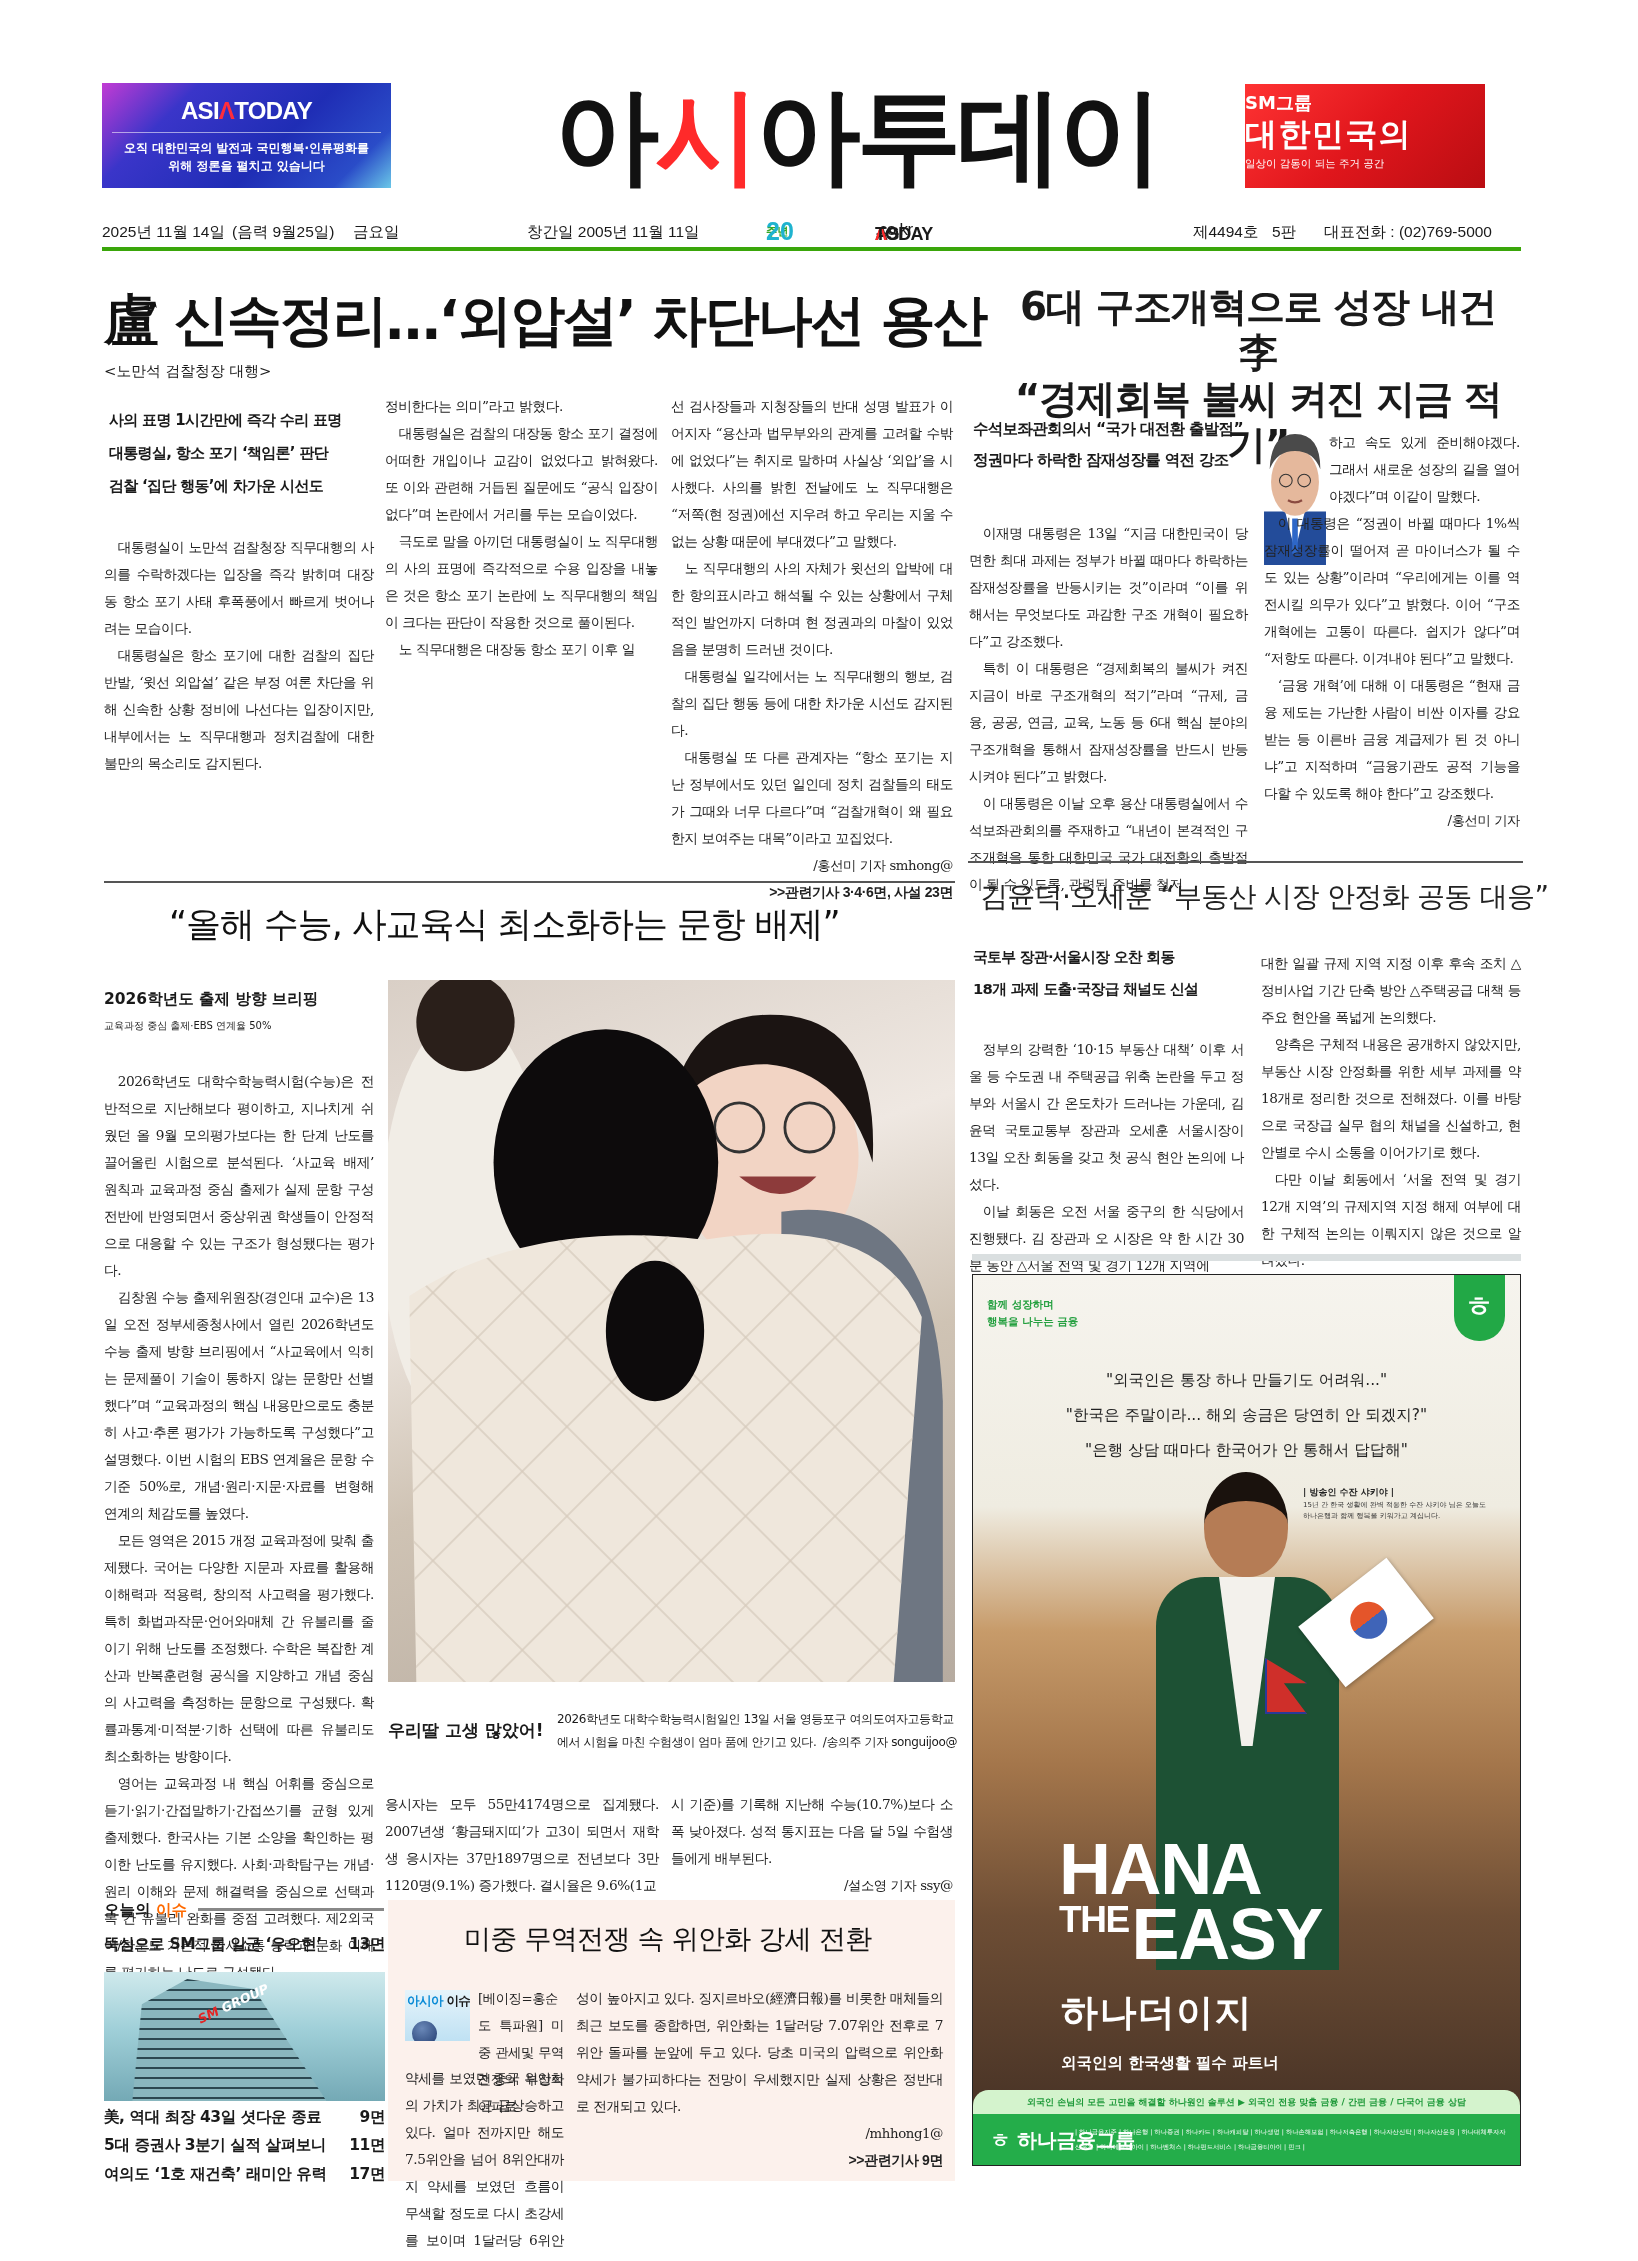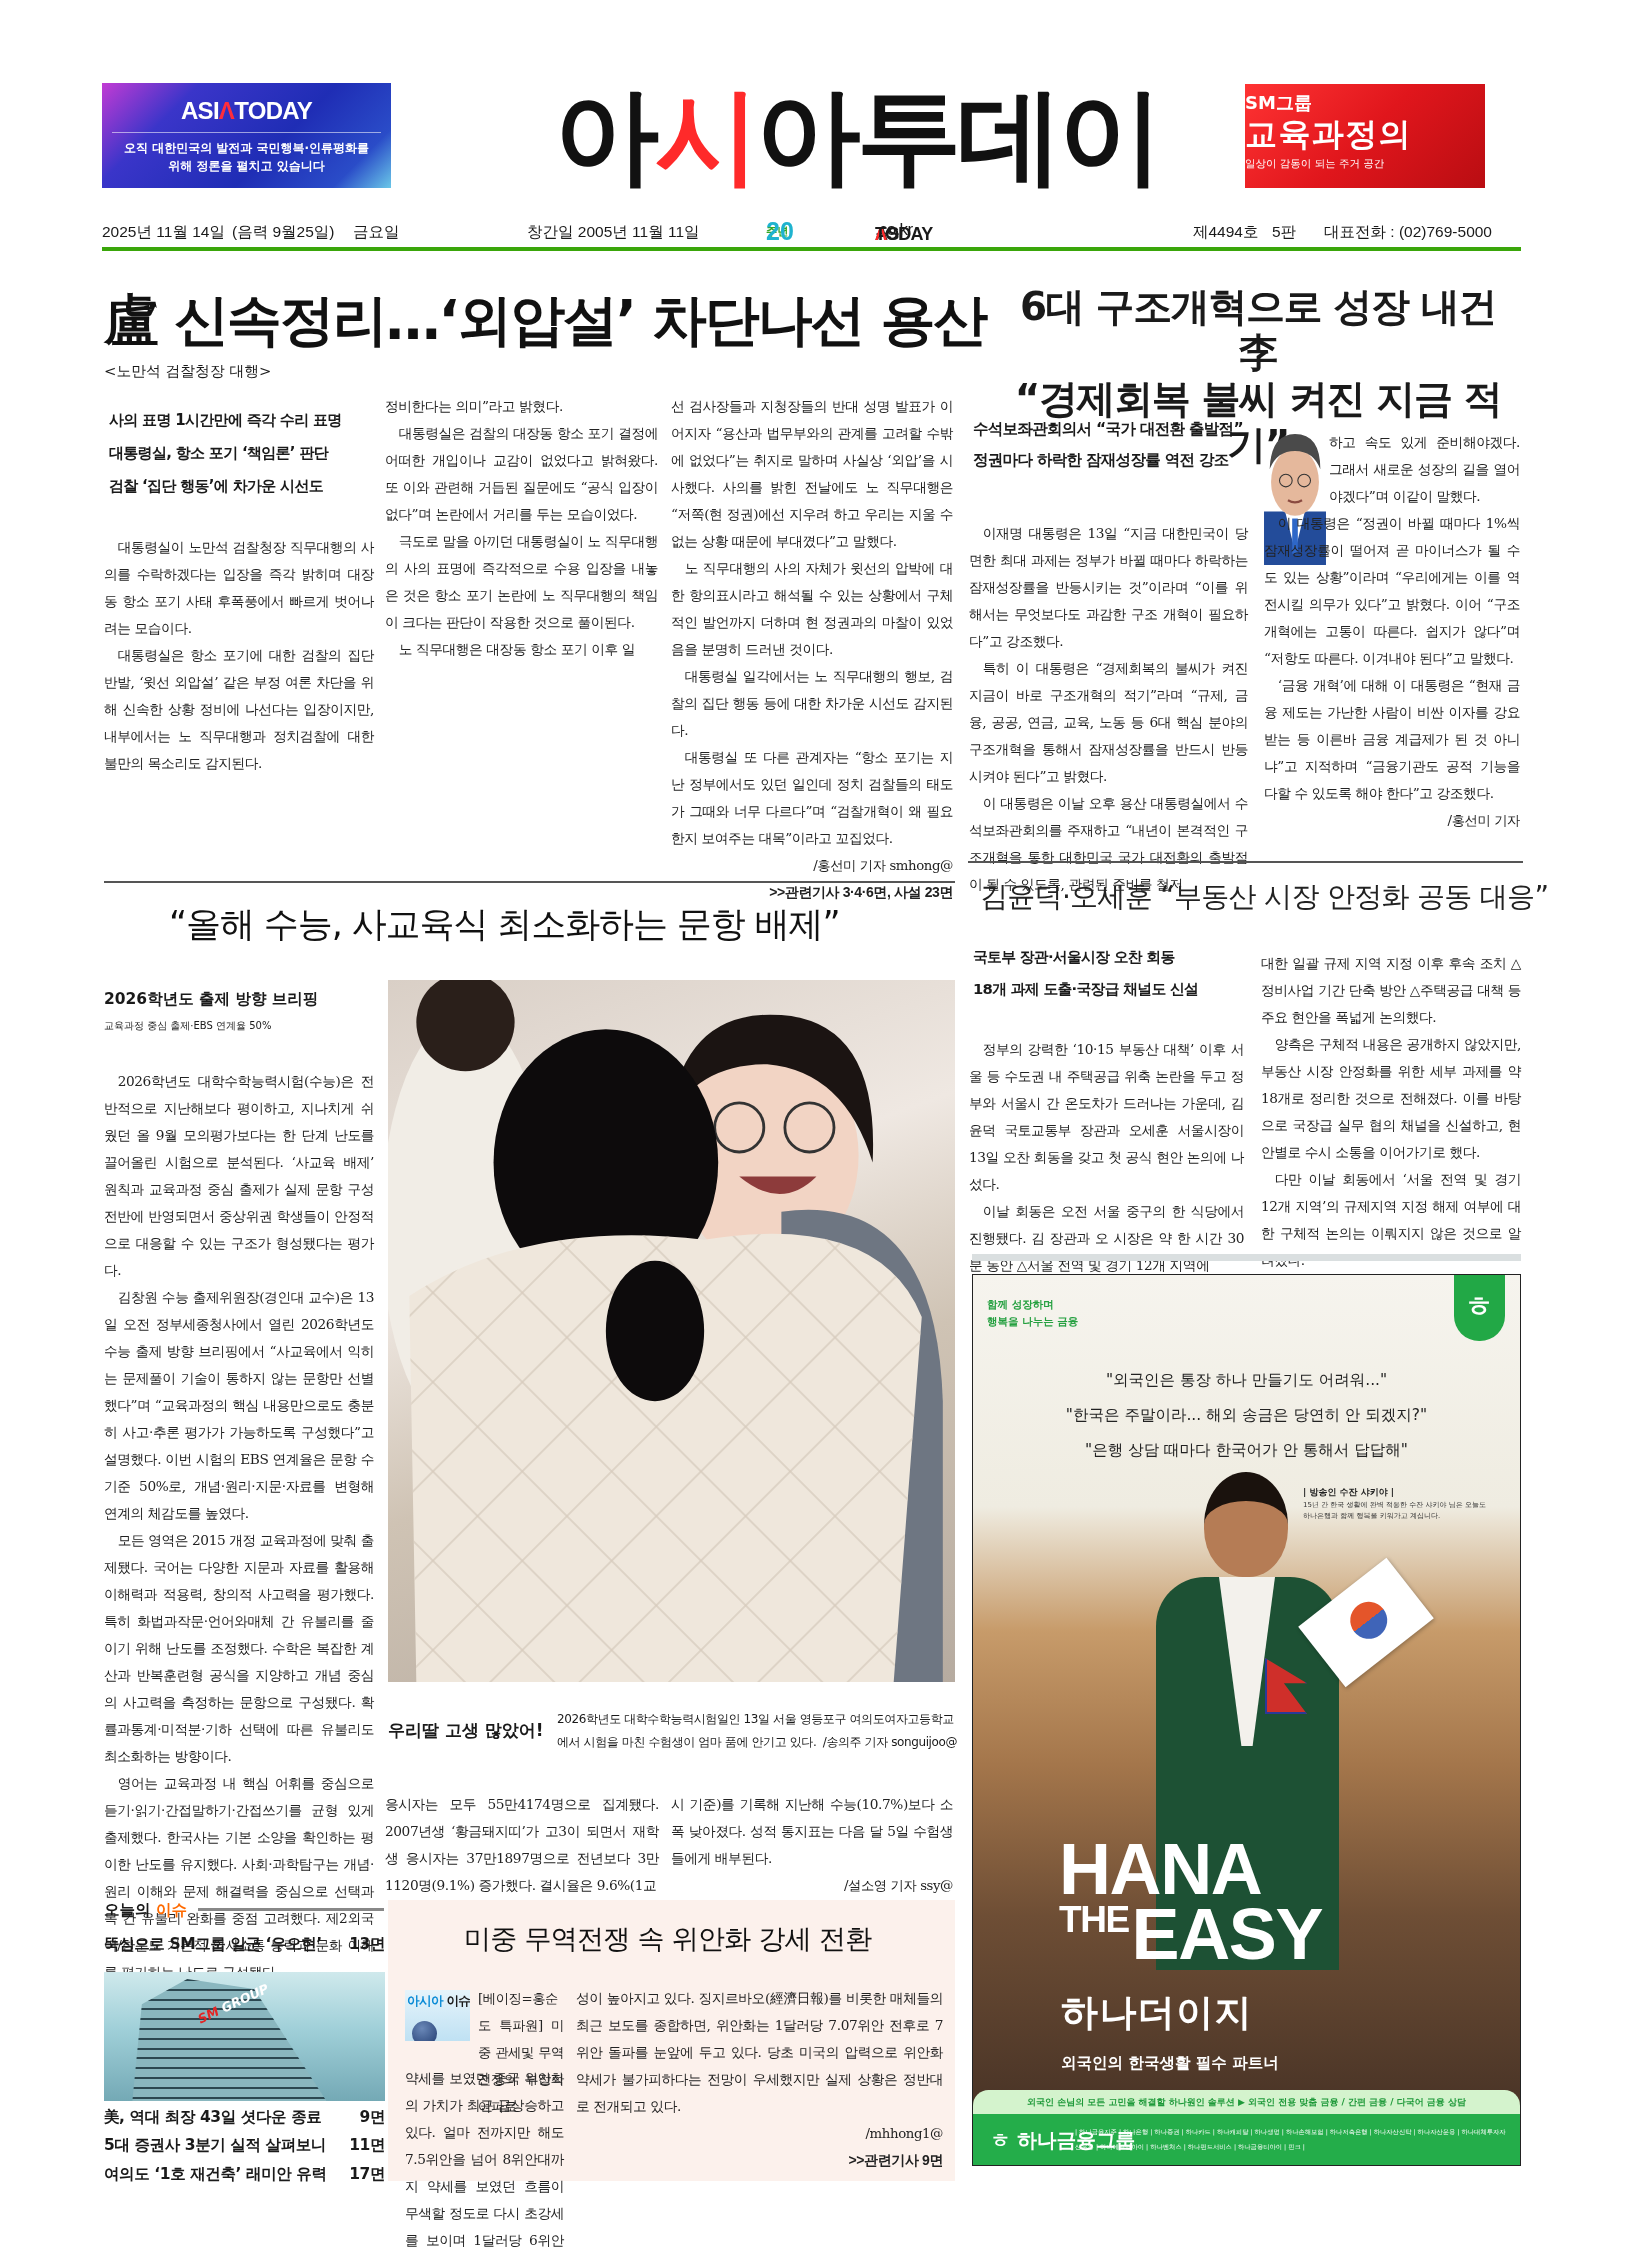--- a/index.html
+++ b/index.html
@@ -138,21 +138,21 @@
   <div class="brand"><span>ASI</span><span class="lambda">Λ</span><span>TODAY</span></div>
   <div class="rule"></div>
   <div class="motto">오직 대한민국의 발전과 국민행복·인류평화를</div>
   <div class="motto">위해 정론을 펼치고 있습니다</div>
 </div>
 
 <div id="logo" class="abs"><span>아</span><span class="red">시</span><span>아투데이</span></div>
 
 <div id="right-banner" class="abs">
   <div class="grp">SM그룹</div>
-  <div class="name">교육과정의</div>
+  <div class="name">대한민국의</div>
   <div class="tag">일상이 감동이 되는 주거 공간</div>
 </div>
 
 <div id="dateline" class="abs">
   <span style="left:0">2025년 11월 14일</span>
   <span style="left:130px">(음력 9월25일)</span>
   <span style="left:251px">금요일</span>
   <span style="left:425px">창간일 2005년 11월 11일</span>
   <span id="anniv" style="left:664px; top:-5.6px"><span>20</span><small>주년</small></span>
   <span id="site-logo" style="left:773px; top:1.4px"><span>ASI</span><span class="lambda">Λ</span><span>TODAY</span><small>.co.kr</small></span>

